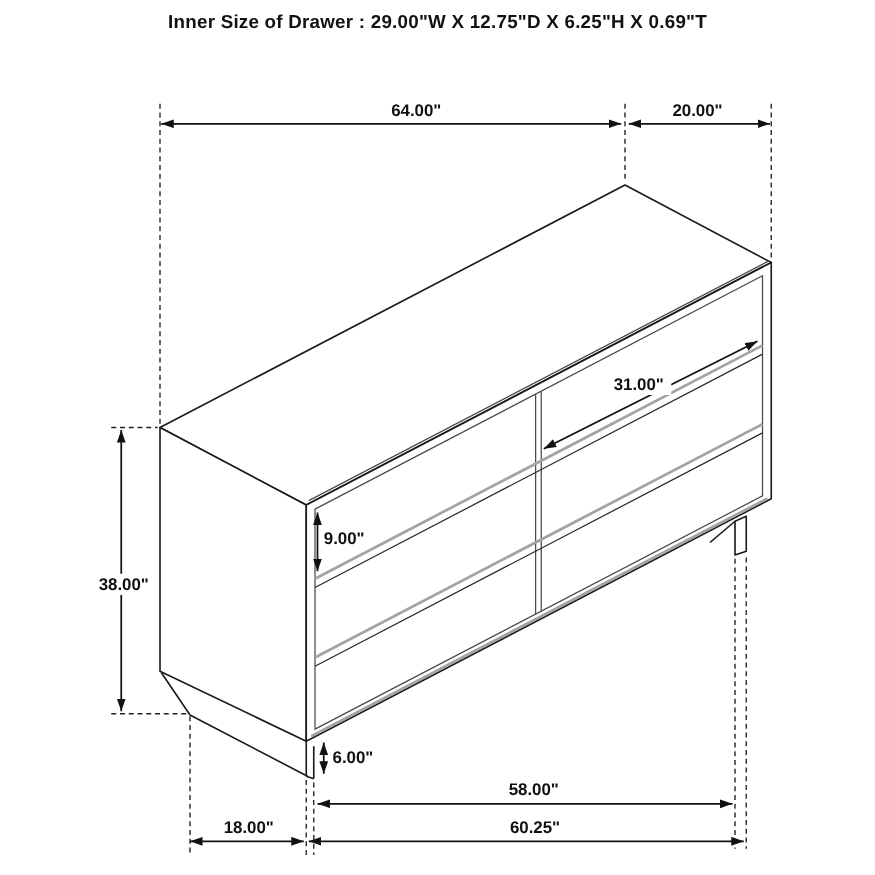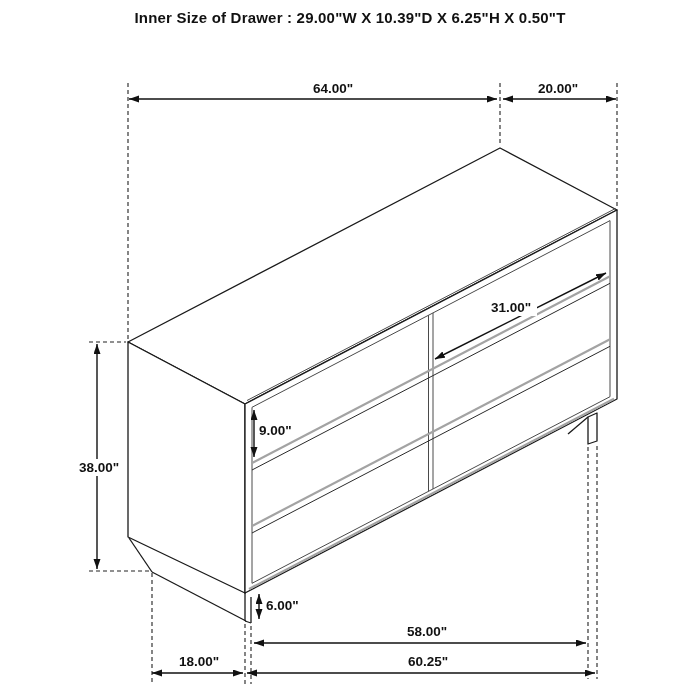--- a/index.html
+++ b/index.html
@@ -31,21 +31,21 @@
   .gapline{stroke:#2a2a2a;stroke-width:1;fill:none;}
   .dashed{stroke:#222;stroke-width:1.1;fill:none;stroke-dasharray:4 3;}
   .dim{stroke:#111;stroke-width:1.4;fill:none;}
   .whitebg{fill:#ffffff;}
 </style>
 </head>
 <body>
 
 <div class="stage">
 
-  <div class="diagram-title">Inner Size of Drawer : 29.00"W X 10.39"D X 6.25"H X 0.50"T</div>
+  <div class="diagram-title">Inner Size of Drawer : 29.00"W X 12.75"D X 6.25"H X 0.69"T</div>
 
   <svg width="700" height="700" viewBox="0 0 700 700">
     <defs>
       <marker id="ah" markerUnits="userSpaceOnUse" markerWidth="11" markerHeight="8" refX="10" refY="3.5" orient="auto-start-reverse">
         <path d="M0,0 L10,3.5 L0,7 Z" fill="#111"></path>
       </marker>
     </defs>
 
     <g>
       <line class="dashed" x1="128" y1="83" x2="128" y2="340"></line>

